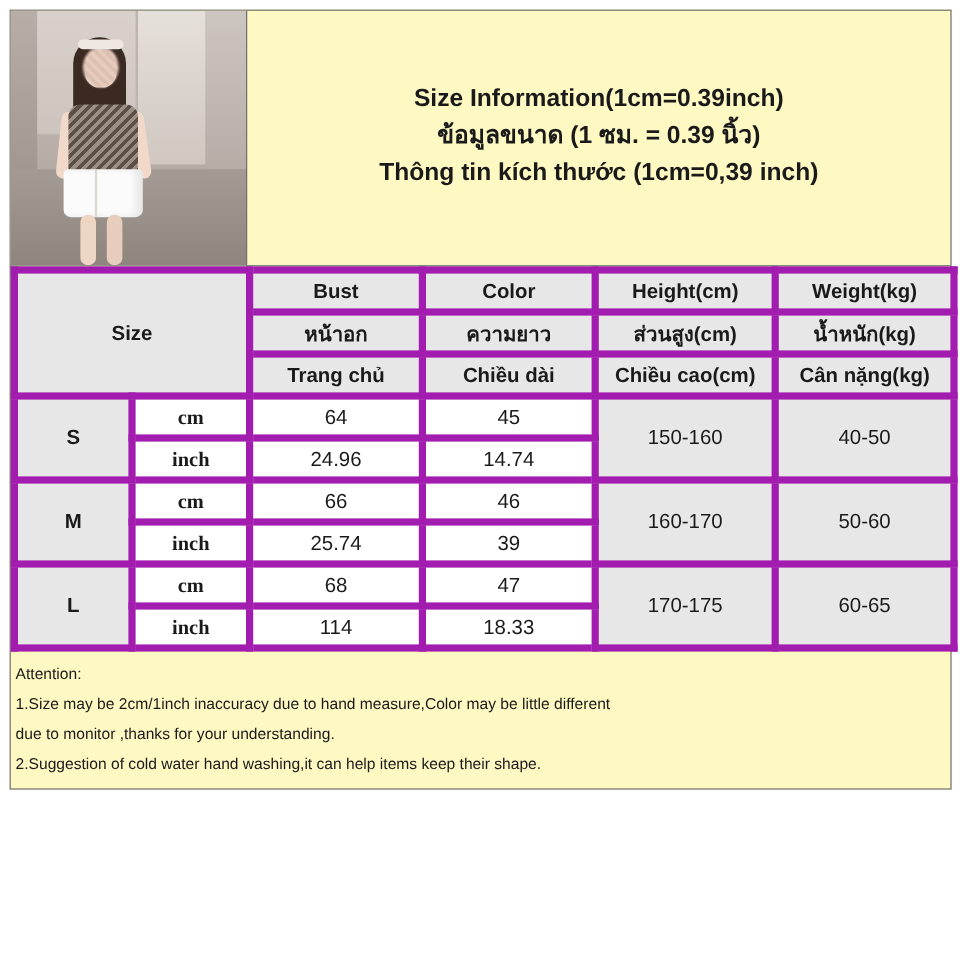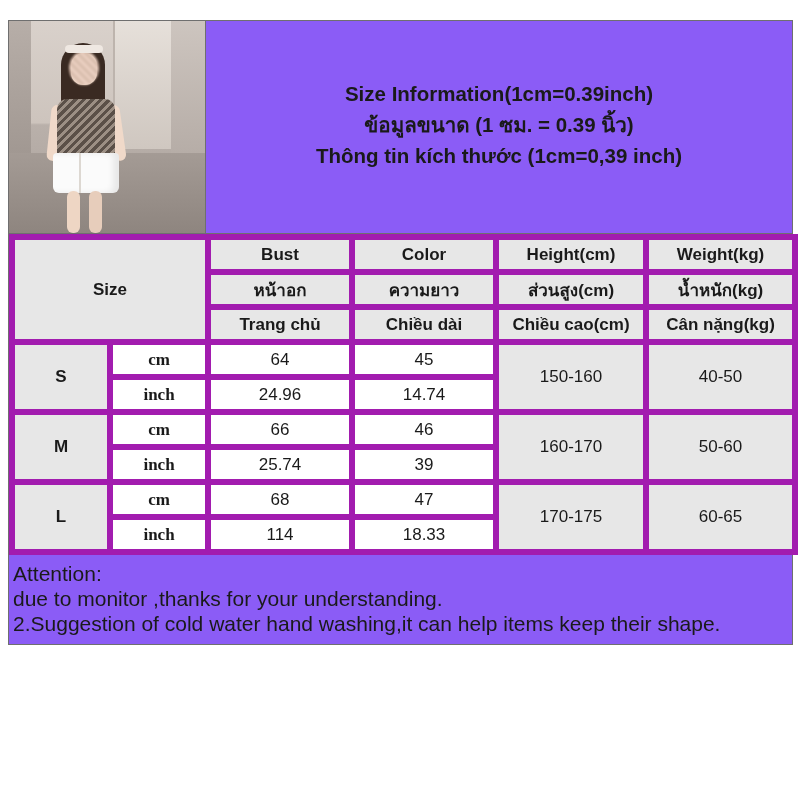--- a/index.html
+++ b/index.html
@@ -16,25 +16,25 @@
   }
   .page {
     position: relative;
     width: 800px;
     height: 800px;
     background: #ffffff;
   }
   .chart {
     position: absolute;
     left: 8px;
-    top: 20px;
+    top: 8px;
     width: 785px;
     border: 1px solid #6f6f6f;
     box-sizing: border-box;
-    background: #8b5cf6;
+    background: #fef9c3;
   }
 
   
   .top-row {
     display: flex;
     align-items: stretch;
     border-bottom: 1px solid #6f6f6f;
     height: 212px;
   }
   .photo-cell {
@@ -168,21 +168,21 @@
   }
   .sizeletter {
     font-weight: bold;
     font-size: 18px;
   }
   .row-tall td { height: 44px; }
 
   
   .attention {
     padding: 6px 4px 8px 4px;
-    font-size: 21px;
+    font-size: 13px;
     line-height: 25px;
   }
   .attention div { white-space: nowrap; }
 </style>
 </head>
 <body>
 
 <div class="page">
   <div class="chart">
 
@@ -283,18 +283,19 @@
         <tr class="row-tall">
           <td class="white bold">inch</td>
           <td class="white">114</td>
           <td class="white">18.33</td>
         </tr>
       </tbody>
     </table>
 
     <div class="attention">
       <div>Attention:</div>
+      <div>1.Size may be 2cm/1inch inaccuracy due to hand measure,Color may be little different</div>
       <div>due to monitor ,thanks for your understanding.</div>
       <div>2.Suggestion of cold water hand washing,it can help items keep their shape.</div>
     </div>
 
   </div>
 </div>
 
 </body></html>

